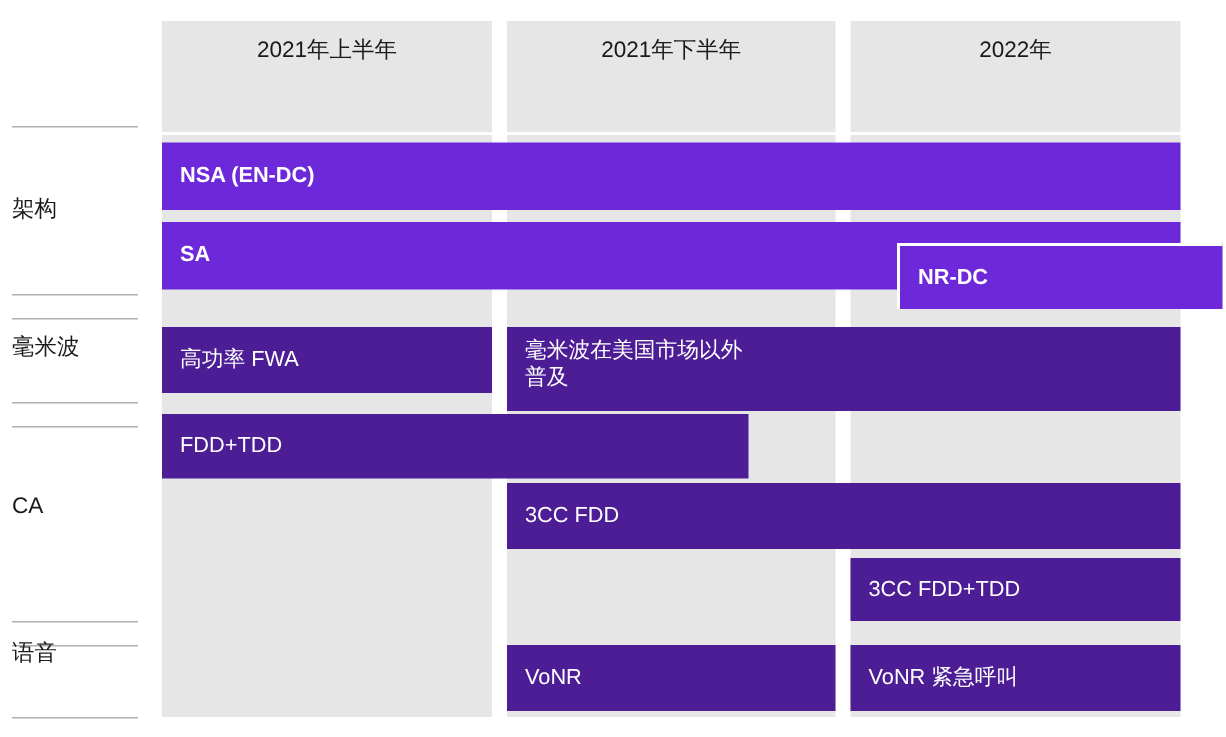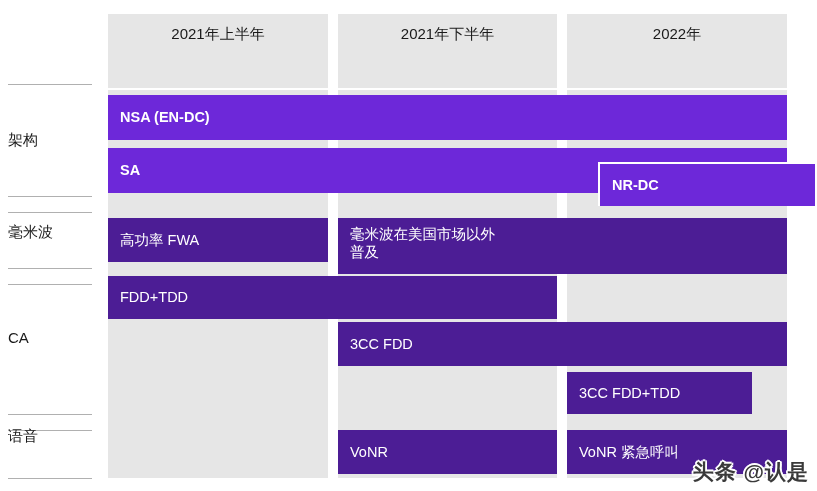--- a/index.html
+++ b/index.html
@@ -131,21 +131,20 @@
       <div class="col-body" style="left: 567px; top: 90px; width: 220px; height: 388px;"></div>
     </div>
 
   <div id="bars-layer">
       <div class="bar green" style="left: 108px; top: 95px; width: 679px; height: 45px;">NSA (EN-DC)</div>
       <div class="bar green" style="left: 108px; top: 148px; width: 679px; height: 45px;">SA</div>
       <div class="bar green bordered" style="left: 570px; top: 162px; width: 217px; height: 44px;">NR-DC</div>
       <div class="bar blue" style="left: 108px; top: 218px; width: 220px; height: 44px;">高功率 FWA</div>
       <div class="bar blue top-align" style="left: 338px; top: 218px; width: 449px; height: 56px;">毫米波在美国市场以外
 普及</div>
-      <div class="bar blue" style="left: 108px; top: 276px; width: 449px; height: 43px;">FDD+TDD</div>
+      <div class="bar blue" style="left: 108px; top: 276px; width: 391px; height: 43px;">FDD+TDD</div>
       <div class="bar blue" style="left: 338px; top: 322px; width: 449px; height: 44px;">3CC FDD</div>
-      <div class="bar blue" style="left: 567px; top: 372px; width: 185px; height: 42px;">3CC FDD+TDD</div>
+      <div class="bar blue" style="left: 567px; top: 372px; width: 220px; height: 42px;">3CC FDD+TDD</div>
       <div class="bar blue" style="left: 338px; top: 430px; width: 219px; height: 44px;">VoNR</div>
       <div class="bar blue" style="left: 567px; top: 430px; width: 220px; height: 44px;">VoNR 紧急呼叫</div>
     </div>
 
-  <div class="watermark">头条 @认是</div>
 </div>
 
 </body></html>

